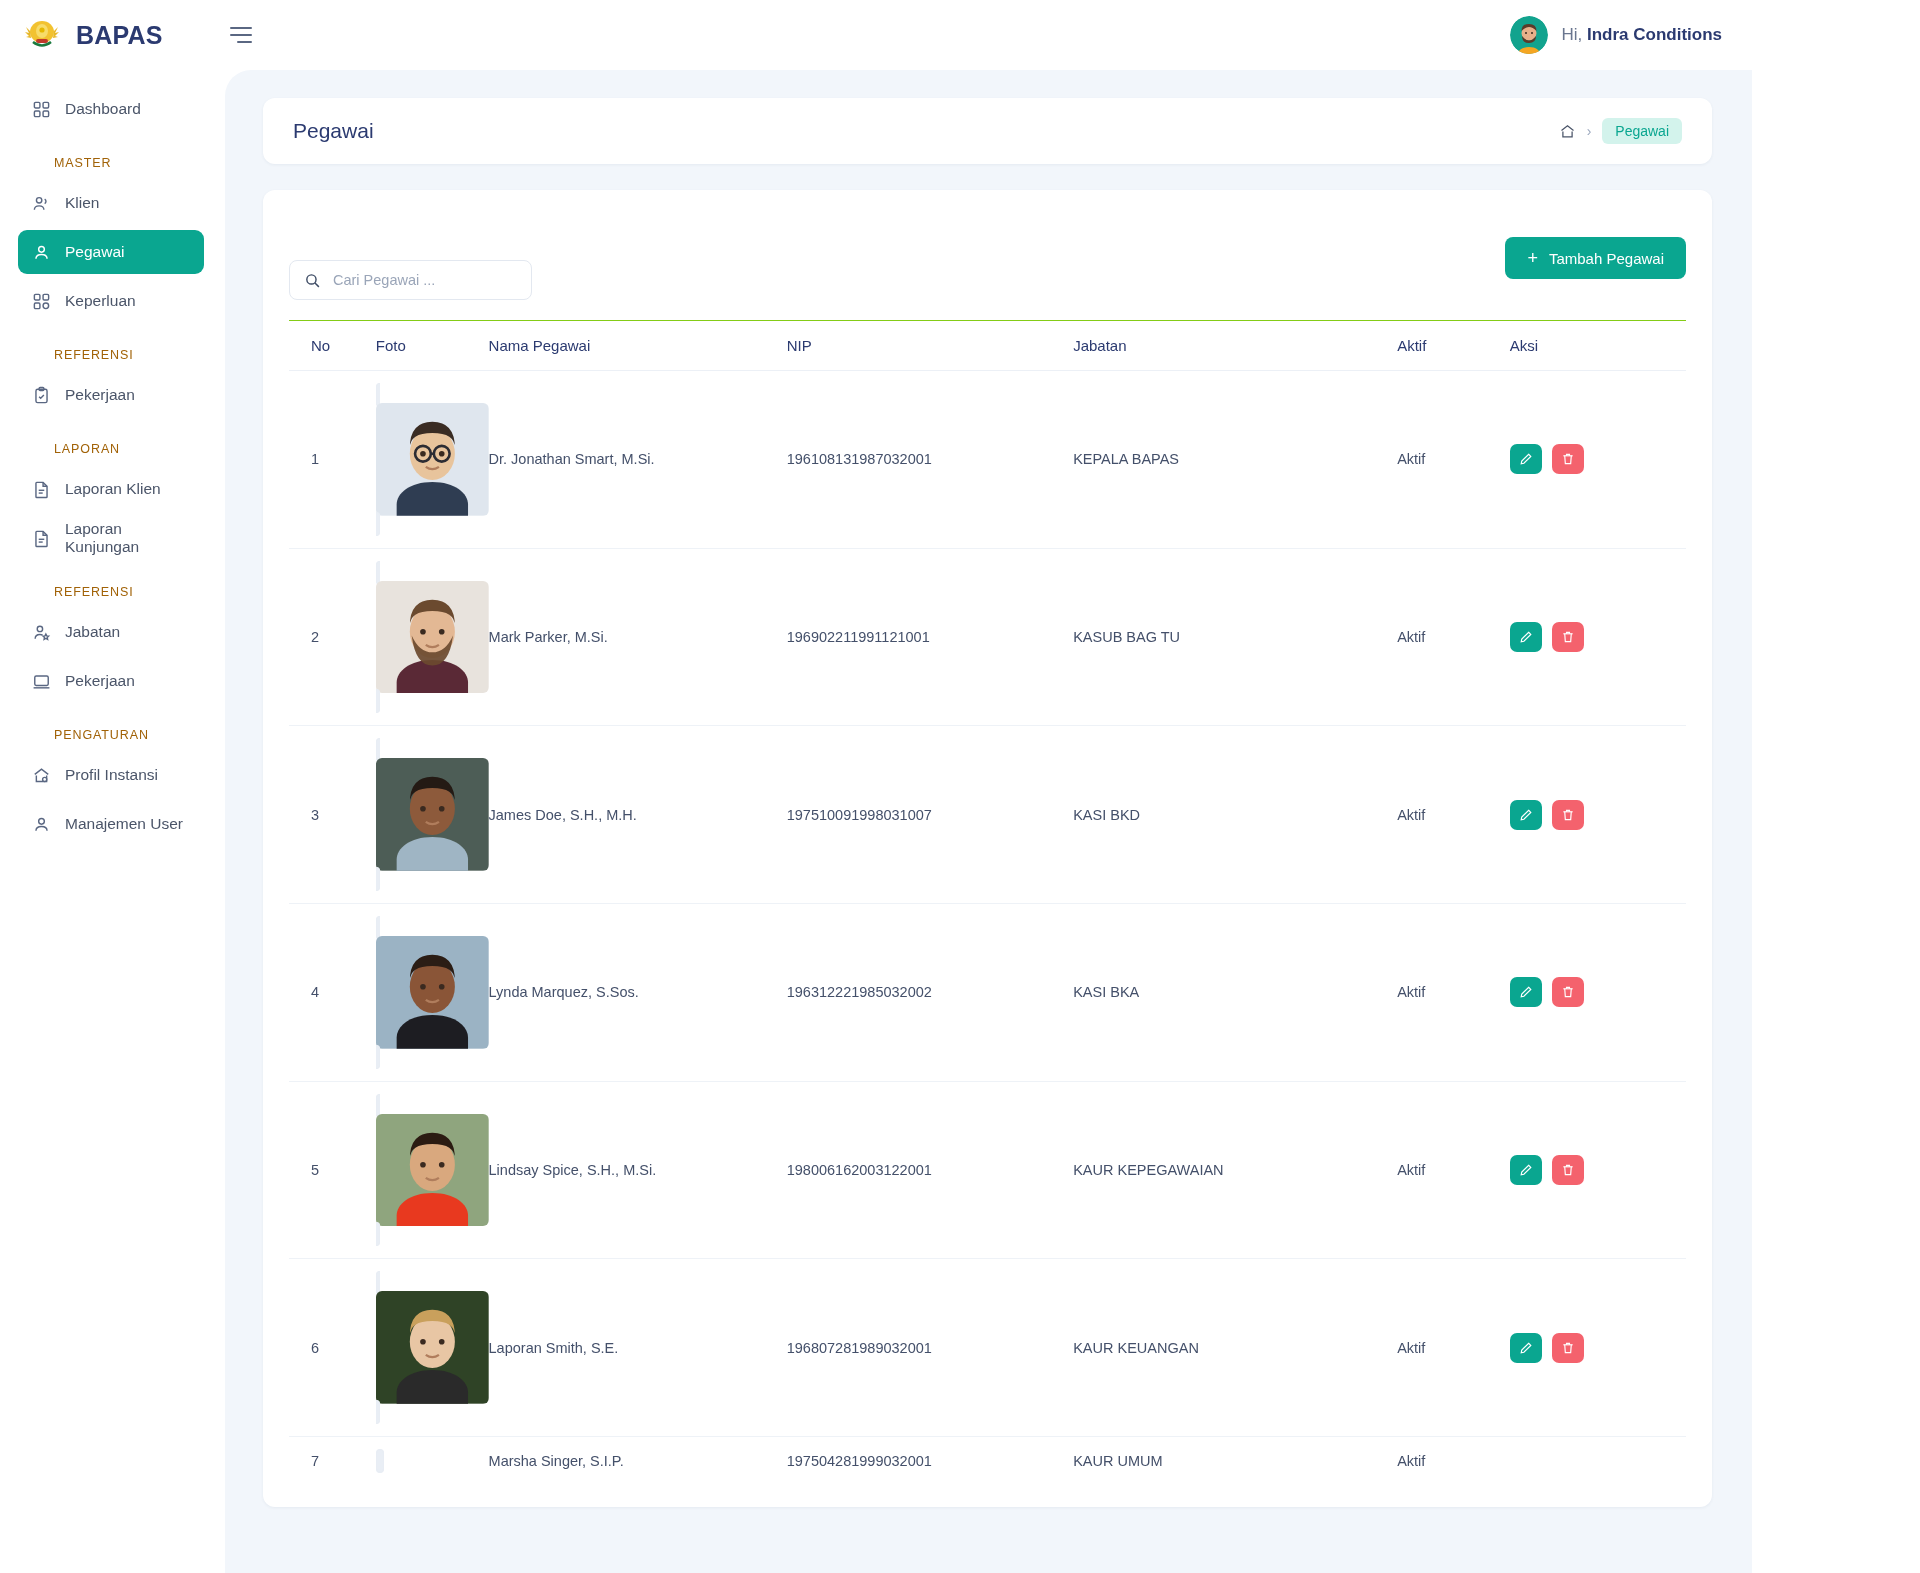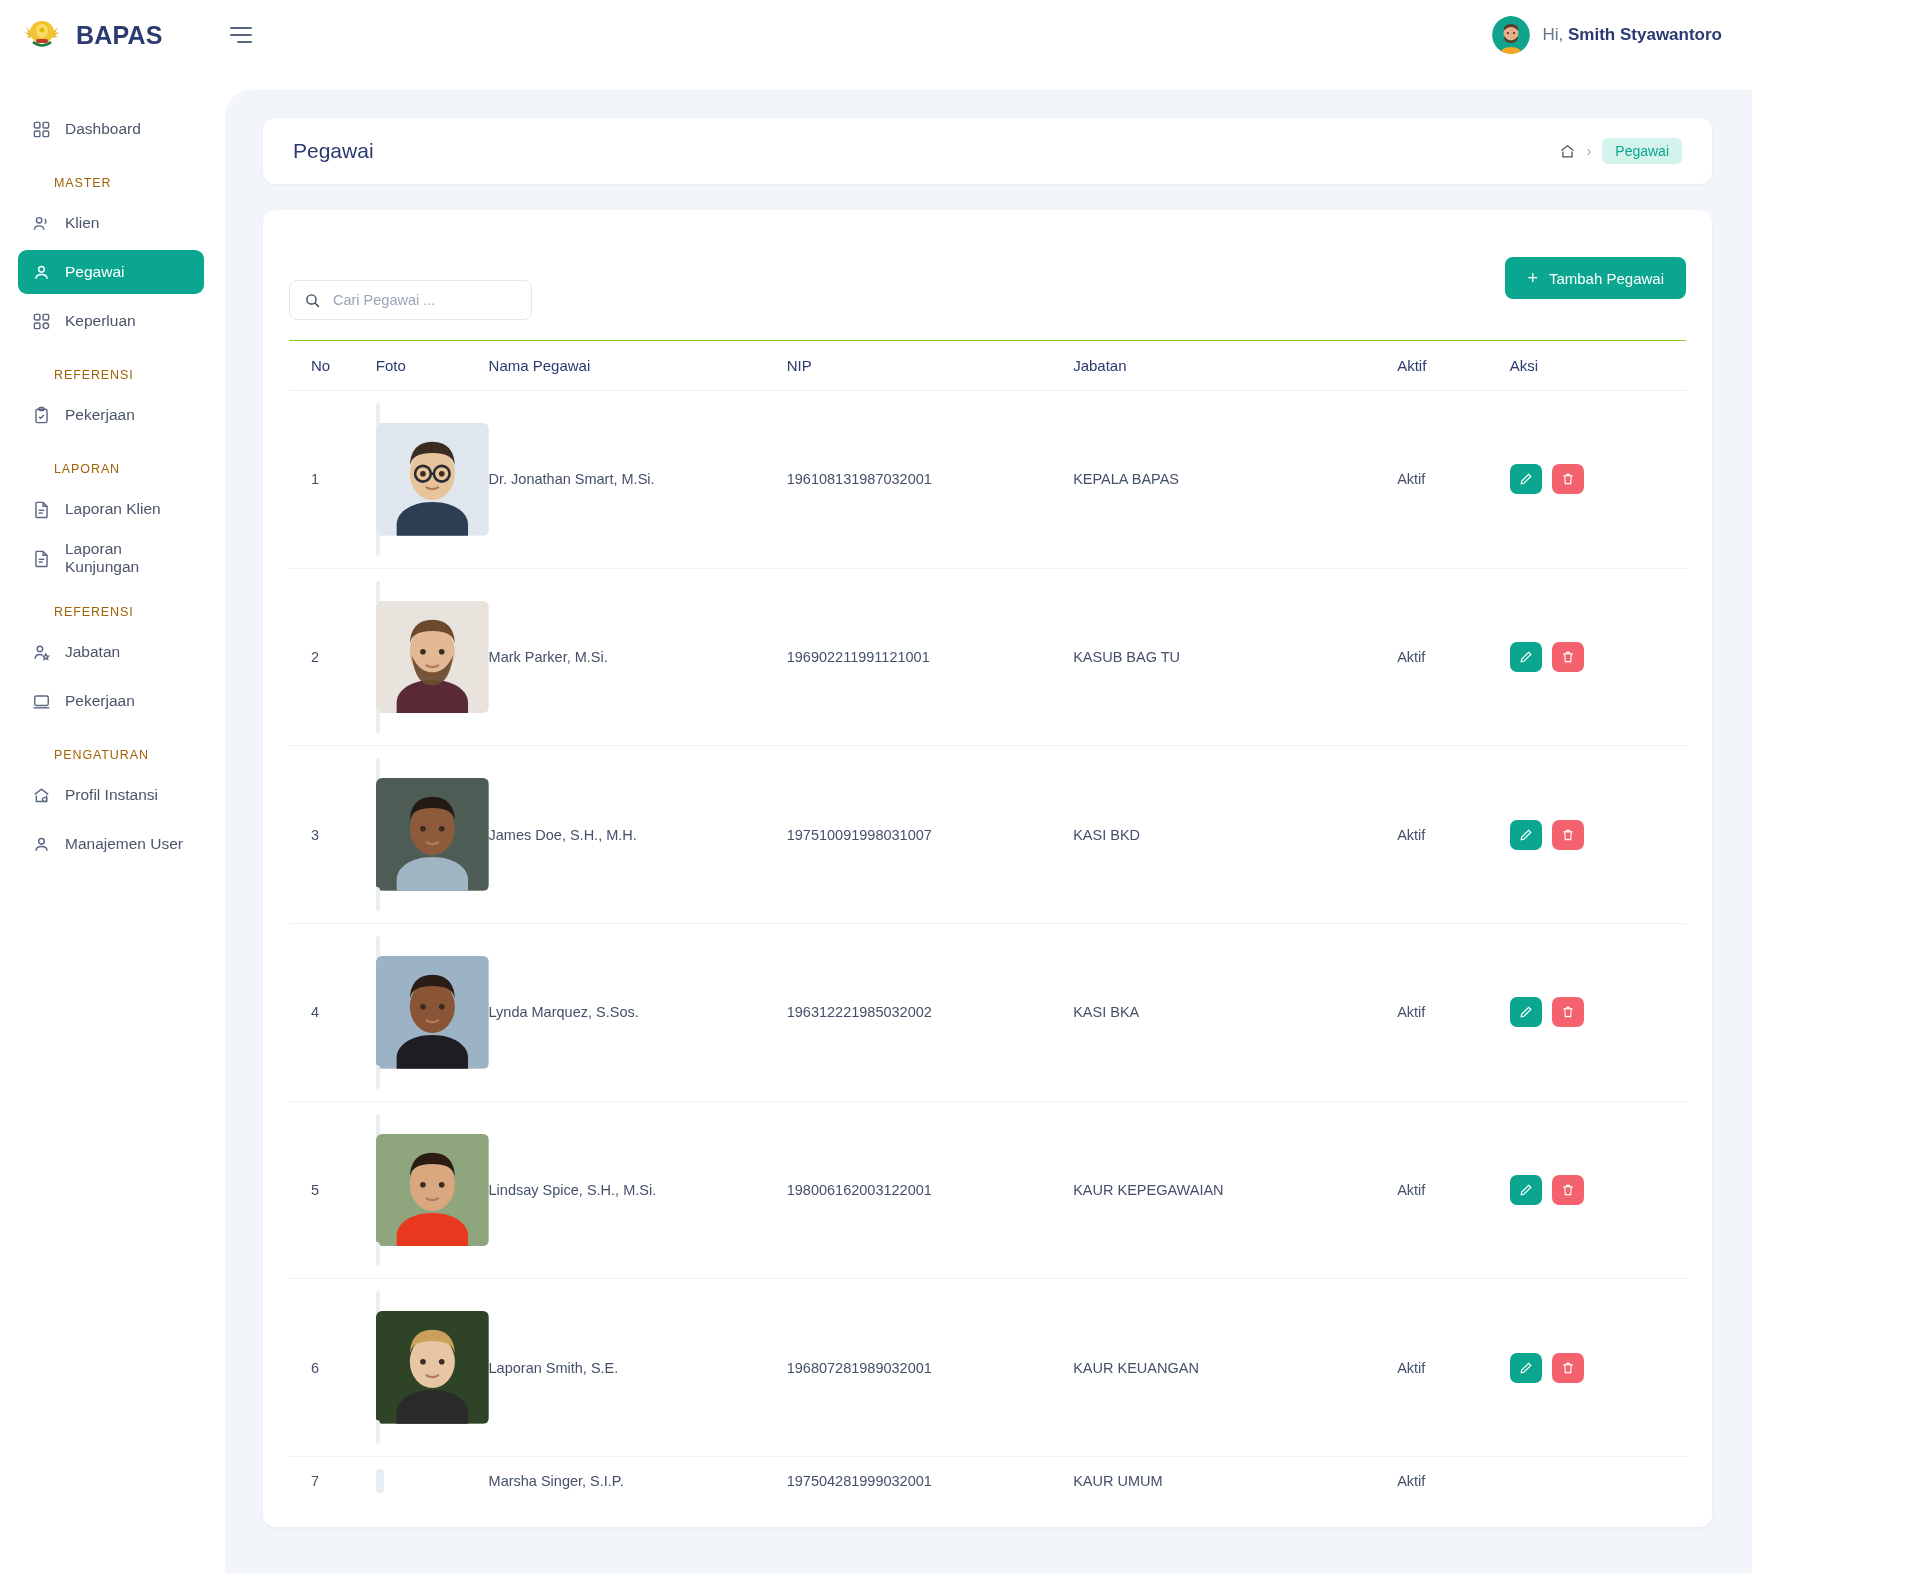--- a/index.html
+++ b/index.html
@@ -4,21 +4,21 @@
 <title>Pegawai - BAPAS</title>
 <style>
   * { box-sizing: border-box; margin: 0; padding: 0; }
   html, body {
     width: 1920px; height: 1573px;
     font-family: "Liberation Sans", sans-serif;
     background: #ffffff;
     color: #2b3a55;
     overflow: hidden;
   }
-  .app { display: flex; width: 1752px; height: 1573px; flex-direction: column; gap: 20px; }
+  .app { display: flex; width: 1752px; height: 1573px; flex-direction: column; }
   .body-row { display: flex; flex: 1; min-height: 0; }
 
   
   .topbar {
     height: 70px; flex: 0 0 70px;
     display: flex; align-items: center;
     background: #ffffff;
     padding: 0 30px 0 22px;
   }
   .brand { display: flex; align-items: center; gap: 14px; width: 180px; }
@@ -213,21 +213,21 @@
           <path d="M19 31 c-7 0 -11 3.5 -11 7 h22 c0 -3.5 -4 -7 -11 -7z" fill="#f5a623"></path>
           <circle cx="19" cy="17" r="7.5" fill="#e8b08a"></circle>
           <path d="M11.5 15 q7.5 -8 15 0 q0 -7 -7.5 -7 q-7.5 0 -7.5 7z" fill="#5b3a29"></path>
           <path d="M12 20 q7 9 14 0 q0 7 -7 7 q-7 0 -7 -7z" fill="#5b3a29"></path>
           <circle cx="16" cy="17" r="1" fill="#3a2a1d"></circle>
           <circle cx="22" cy="17" r="1" fill="#3a2a1d"></circle>
         </svg>
       </span>
       <span class="user-greet">
         <span>Hi,</span>
-        <b>Smith Styawantoro</b>
+        <b>Indra Conditions</b>
       </span>
     </div>
   </div>
 
   <div class="body-row">
 
     <nav class="sidebar">
 
       <a class="nav-item">
         <span class="ico">

